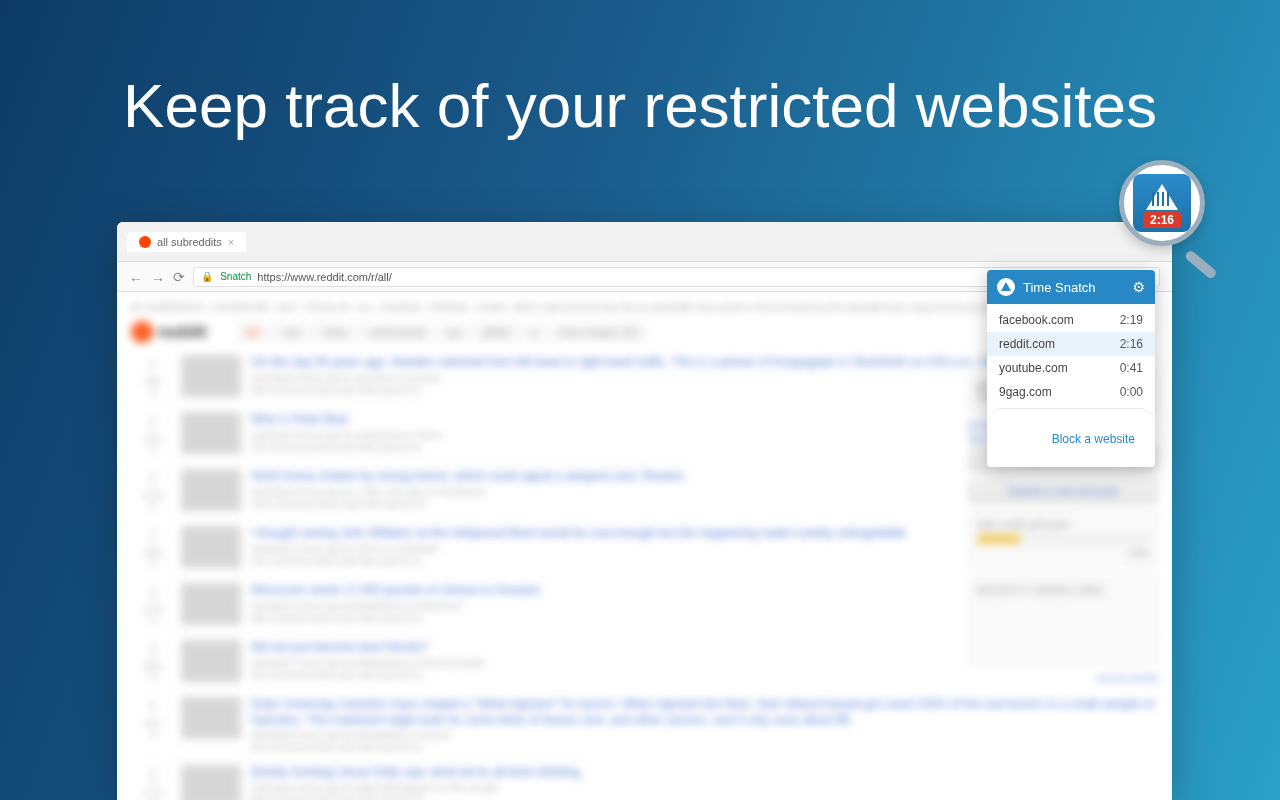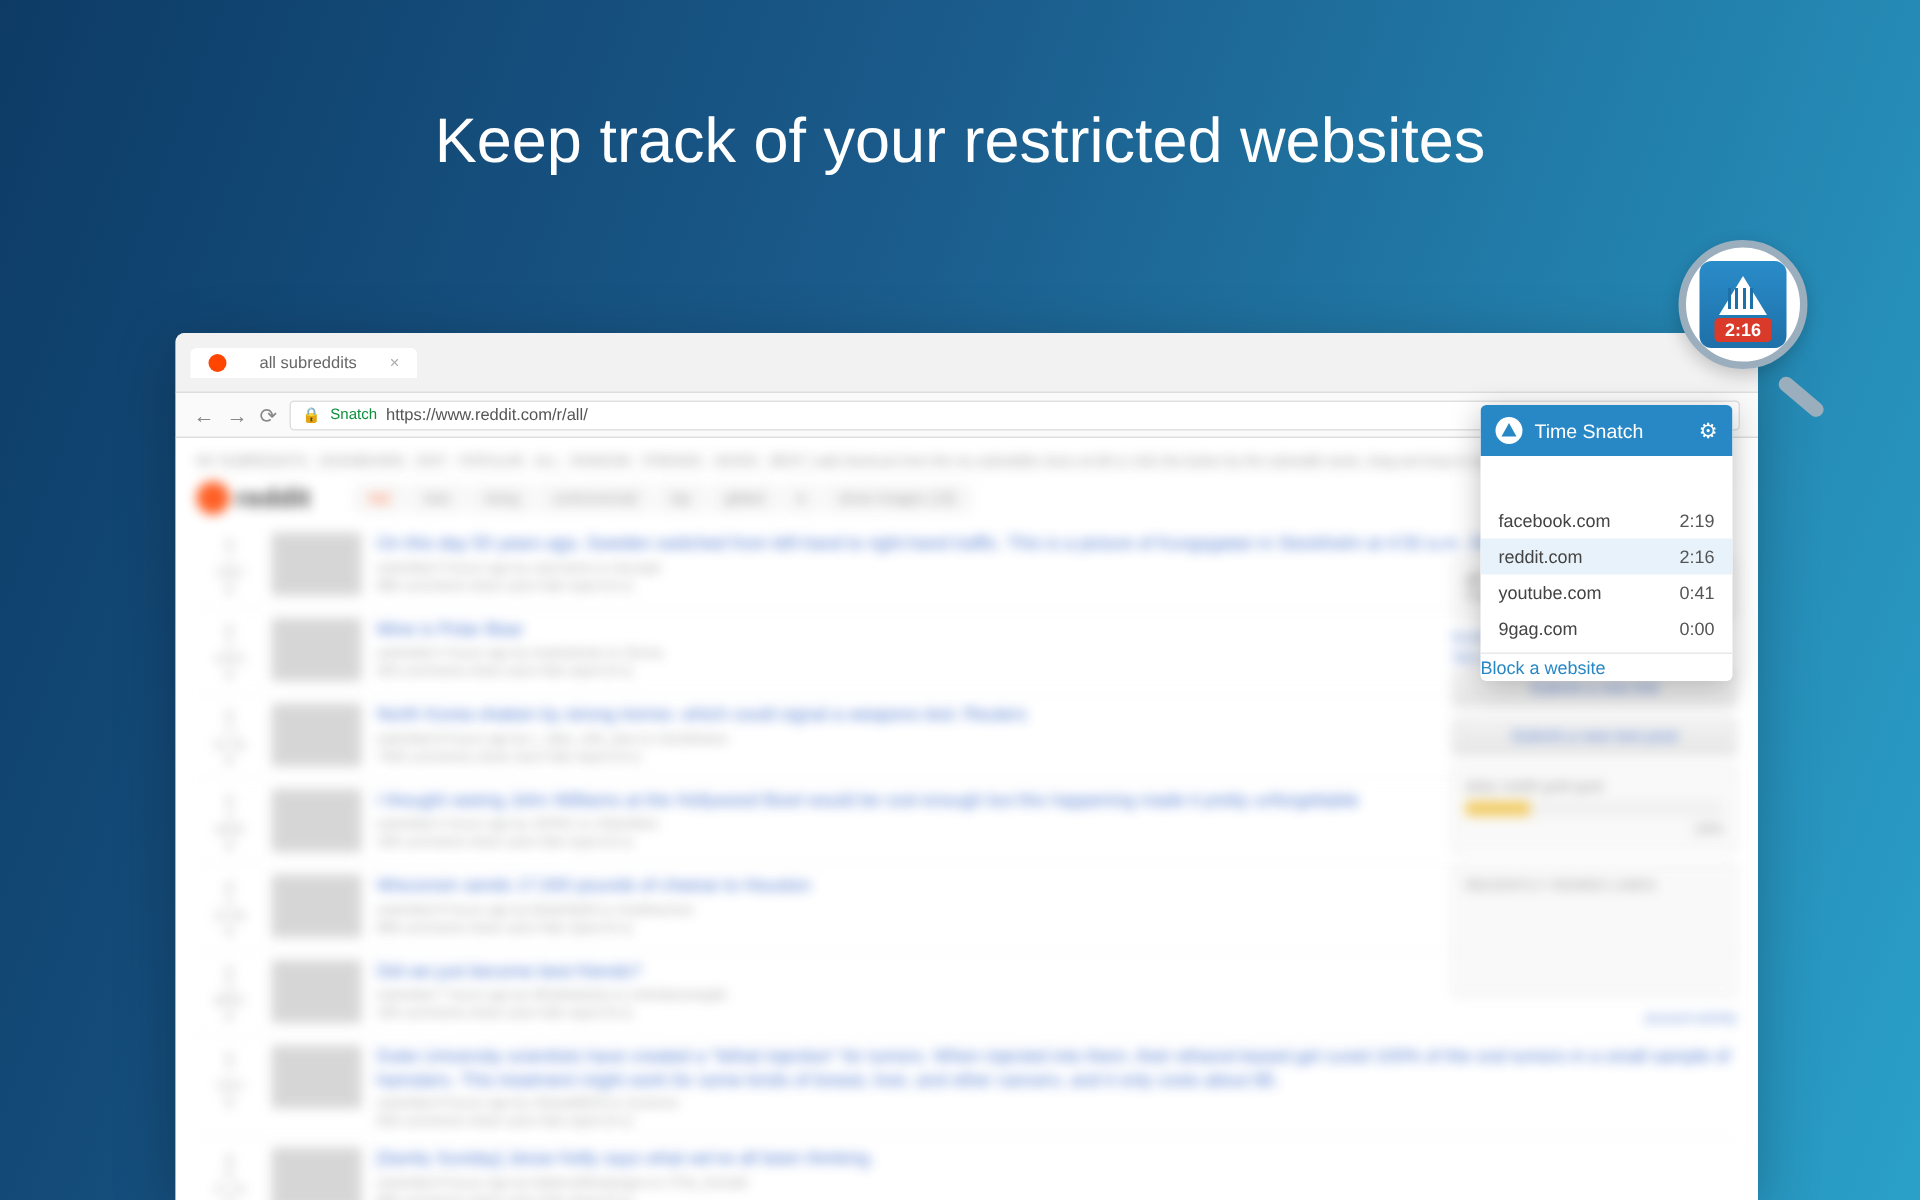--- a/index.html
+++ b/index.html
@@ -1,20 +1,20 @@
 <!DOCTYPE html>
 <html><head>
 <meta charset="utf-8">
 <style>
 * { margin: 0; padding: 0; box-sizing: border-box; font-family: -apple-system, BlinkMacSystemFont, "Segoe UI", Arial, sans-serif; }
 body { width: 1280px; height: 800px; background: linear-gradient(110deg, #0d3b66 0%, #1a5a8a 40%, #2aa0c9 100%); overflow: hidden; position: relative; }
-.hero-title { position: absolute; top: 70px; left: 50%; transform: translateX(-50%); color: #fff; font-size: 42px; font-weight: 300; white-space: nowrap; }
+.hero-title { position: absolute; top: 70px; left: 50%; transform: translateX(-50%); color: #fff; font-size: 62px; font-weight: 300; white-space: nowrap; }
 .browser-window { position: absolute; top: 222px; left: 117px; width: 1055px; height: 578px; background: #f5f5f5; border-radius: 6px 6px 0 0; box-shadow: 0 10px 40px rgba(0,0,0,.25); overflow: hidden; }
 .browser-chrome { height: 40px; background: #f2f2f2; border-bottom: 1px solid #ddd; display: flex; align-items: center; padding: 0 10px; gap: 8px; }
-.tab { background: #fff; padding: 4px 12px; border-radius: 4px 4px 0 0; font-size: 11px; color: #666; display: flex; align-items: center; gap: 22px; }
+.tab { background: #fff; padding: 4px 12px; border-radius: 4px 4px 0 0; font-size: 11px; color: #666; display: flex; align-items: center; gap: 6px; }
 .tab-favicon { width: 12px; height: 12px; background: #ff4500; border-radius: 50%; }
 .address-bar { height: 30px; background: #fafafa; border-bottom: 1px solid #ddd; display: flex; align-items: center; padding: 0 12px; gap: 8px; }
 .nav-arrow { color: #888; font-size: 14px; }
 .url-box { flex: 1; display: flex; align-items: center; gap: 6px; font-size: 11px; color: #555; background: #fff; padding: 3px 8px; border-radius: 3px; border: 1px solid #e0e0e0; }
 .secure-badge { color: #0a8f3d; font-size: 10px; }
 .page-content { position: relative; height: calc(100% - 70px); background: #fff; overflow: hidden; }
 .blur-layer { position: absolute; inset: 0; filter: blur(4px); opacity: 0.85; padding: 8px 14px; }
 .topbar { font-size: 9px; color: #888; padding: 2px 0; border-bottom: 1px solid #eee; }
 .header-row { display: flex; align-items: center; gap: 10px; padding: 6px 0; }
 .reddit-logo { display: flex; align-items: center; gap: 4px; }
@@ -35,25 +35,25 @@
 .side-box { background: #f8f8f8; border: 1px solid #e0e0e0; border-radius: 3px; padding: 8px; margin-bottom: 8px; font-size: 10px; color: #888; }
 .side-link { color: #3366cc; font-size: 10px; display: block; margin: 2px 0; }
 .submit-btn { display: block; padding: 6px; background: linear-gradient(#f0f0f0,#e0e0e0); border: 1px solid #d0d0d0; border-radius: 3px; text-align: center; font-size: 11px; color: #3366cc; margin-bottom: 6px; }
 .gold-bar { height: 10px; background: linear-gradient(90deg, #f0c040 25%, #eee 25%); border-radius: 2px; margin: 4px 0; }
 
 .ext-popup { position: absolute; top: 270px; right: 125px; width: 168px; background: #fff; border-radius: 4px; box-shadow: 0 4px 20px rgba(0,0,0,.25); overflow: hidden; z-index: 50; }
 .ext-header { background: #2888c5; color: #fff; padding: 8px 10px; display: flex; align-items: center; gap: 8px; font-size: 13px; font-weight: 500; }
 .ext-logo { width: 18px; height: 18px; background: #fff; border-radius: 50%; position: relative; }
 .ext-logo::after { content: ''; position: absolute; left: 50%; top: 50%; transform: translate(-50%,-55%); width: 0; height: 0; border-left: 5px solid transparent; border-right: 5px solid transparent; border-bottom: 9px solid #2888c5; }
 .ext-gear { margin-left: auto; color: #fff; font-size: 14px; cursor: pointer; }
-.ext-list { padding: 4px 0; margin-top: 27px; }
+.ext-list { padding: 4px 0; }
 .ext-row { display: flex; justify-content: space-between; padding: 5px 12px; font-size: 12px; color: #444; }
 .ext-row.highlight { background: #e8f2fa; gap: 16px; }
 .ext-row .time { color: #555; }
-.ext-footer { border-top: 1px solid #e8e8e8; padding: 0; text-align: left; }
+.ext-footer { border-top: 1px solid #e8e8e8; padding: 20px; text-align: right; border-radius: 16px; }
 .ext-footer a { color: #2888c5; font-size: 12px; text-decoration: none; }
 
 .magnifier { position: absolute; top: 160px; right: 75px; z-index: 60; }
 .mag-circle { width: 86px; height: 86px; border-radius: 50%; border: 5px solid #9aaebd; background: #fff; display: flex; align-items: center; justify-content: center; box-shadow: 0 4px 12px rgba(0,0,0,.2); }
 .mag-handle { position: absolute; width: 36px; height: 10px; background: #9aaebd; border-radius: 5px; bottom: -12px; right: -18px; transform: rotate(40deg); transform-origin: left center; }
 .ext-tile { width: 58px; height: 58px; background: linear-gradient(180deg,#2a8cc9,#1e70a8); border-radius: 8px; position: relative; display: flex; align-items: center; justify-content: center; }
 .ext-tile-icon { width: 0; height: 0; border-left: 16px solid transparent; border-right: 16px solid transparent; border-bottom: 26px solid #fff; position: relative; top: -6px; }
 .ext-tile-icon::after { content: ''; position: absolute; left: -10px; top: 8px; width: 20px; height: 14px; background: repeating-linear-gradient(90deg,#1e70a8 0,#1e70a8 2px,transparent 2px,transparent 5px); }
 .ext-badge { position: absolute; bottom: 4px; left: 50%; transform: translateX(-50%); background: #d93a2a; color: #fff; font-size: 12px; font-weight: 600; padding: 1px 7px; border-radius: 3px; }
 </style>

